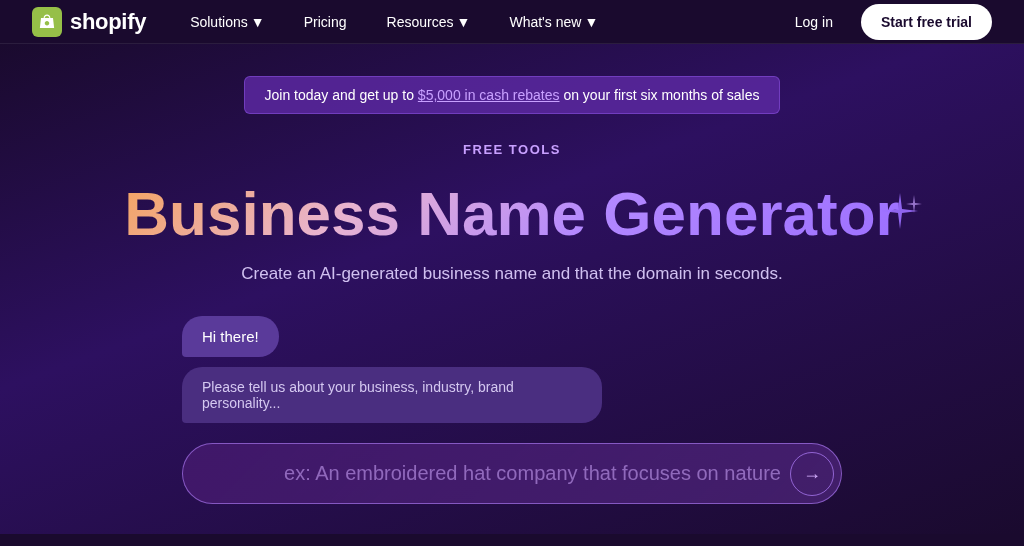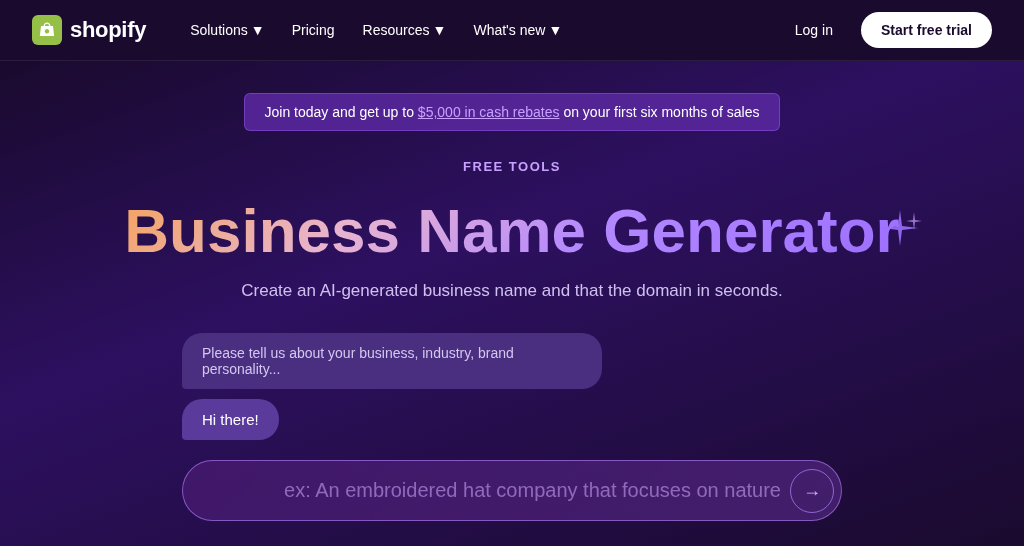--- a/index.html
+++ b/index.html
@@ -11,21 +11,21 @@
       font-family: -apple-system, BlinkMacSystemFont, 'Segoe UI', Helvetica, Arial, sans-serif;
       background-color: #1a0a2e;
     }
 
     
     nav {
       display: flex;
       align-items: center;
       background-color: #1a0a2e;
       padding: 0 32px;
-      height: 61px;
+      height: 44px;
       border-bottom: 1px solid rgba(255,255,255,0.08);
     }
 
     .nav-logo {
       display: flex;
       align-items: center;
       gap: 8px;
       margin-right: 32px;
       text-decoration: none;
     }
@@ -47,21 +47,21 @@
 
     .nav-logo-text {
       color: #ffffff;
       font-size: 22px;
       font-weight: 600;
       letter-spacing: -0.3px;
     }
 
     .nav-links {
       display: flex;
-      gap: 4px;
+      gap: 16px;
       flex: 1;
     }
 
     .nav-link {
       color: #ffffff;
       font-size: 14px;
       font-weight: 400;
       padding: 8px 12px;
       border-radius: 6px;
       cursor: pointer;
@@ -300,22 +300,22 @@
     <span>Join today and get up to </span><a>$5,000 in cash rebates</a><span> on your first six months of sales</span>
   </div>
 
   <div class="free-tools-label">FREE TOOLS</div>
 
   <h1 class="main-title">Business Name Generator</h1>
 
   <p class="main-subtitle">Create an AI-generated business name and that the domain in seconds.</p>
 
   <div class="chat-area">
+    <div class="chat-bubble chat-bubble-hi">Hi there!</div>
     <div class="chat-bubble chat-bubble-prompt">Please tell us about your business, industry, brand personality...</div>
-    <div class="chat-bubble chat-bubble-hi">Hi there!</div>
   </div>
 
   <div class="input-row">
     <input class="business-input" type="text" placeholder="ex: An embroidered hat company that focuses on nature" style="">
     <button class="submit-btn">
       <span>→</span>
     </button>
   </div>
 
 </main>

